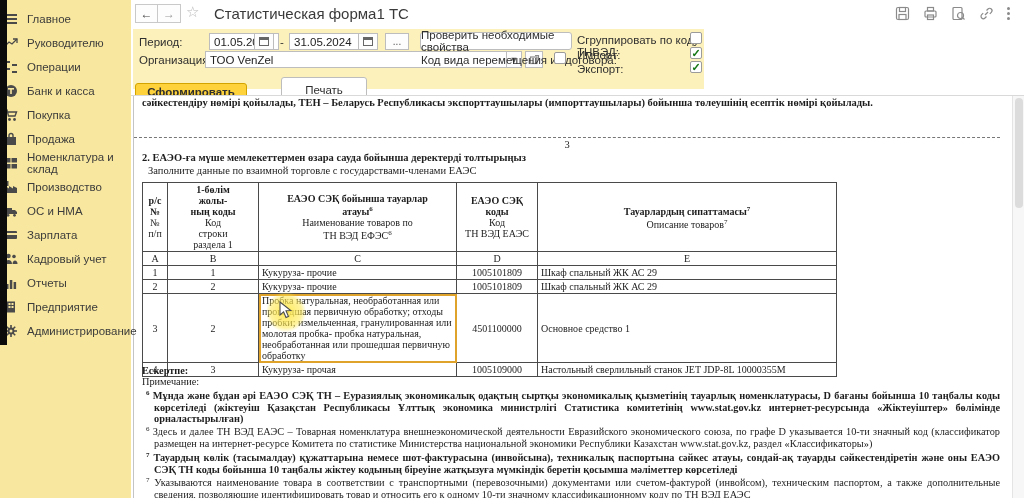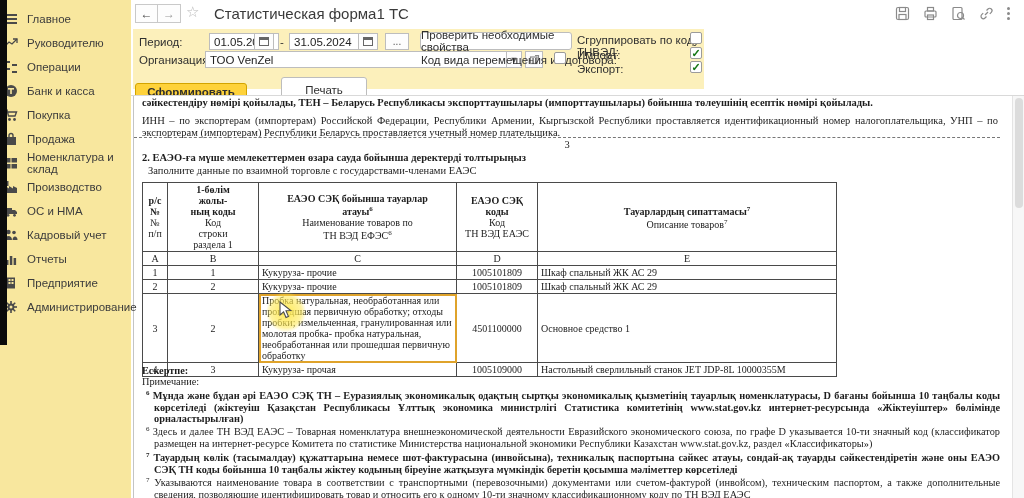--- a/index.html
+++ b/index.html
@@ -162,20 +162,27 @@
       <svg class="icf" width="14" height="14" viewBox="0 0 14 14">
           <rect x="1" y="4" width="7" height="6"></rect>
           <path d="M8 6h3l2 2v2H8z"></path>
           <circle cx="4" cy="11.3" r="1.4"></circle>
           <circle cx="10.5" cy="11.3" r="1.4"></circle>
         </svg>
       <span>ОС и НМА</span>
     </div>
     <div class="side-item">
       <svg class="icf" width="14" height="14" viewBox="0 0 14 14">
+          <rect x="1" y="3" width="12" height="8" rx="1"></rect>
+          <rect x="1" y="5" width="12" height="2" fill="#f8e79e"></rect>
+        </svg>
+      <span>Зарплата</span>
+    </div>
+    <div class="side-item">
+      <svg class="icf" width="14" height="14" viewBox="0 0 14 14">
           <circle cx="4.5" cy="4" r="2.2"></circle>
           <path d="M1 12c0-2.5 1.6-4 3.5-4S8 9.5 8 12z"></path>
           <circle cx="10" cy="4.5" r="1.8"></circle>
           <path d="M8.5 12c.2-2 1-3.4 2.5-3.4 1.4 0 2.5 1.4 2.5 3.4z"></path>
         </svg>
       <span>Кадровый учет</span>
     </div>
     <div class="side-item">
       <svg class="icf" width="14" height="14" viewBox="0 0 14 14">
           <rect x="2" y="8" width="2.5" height="5"></rect>
@@ -289,21 +296,20 @@
       <div class="chk" style="left:557px; top:32px;">✓</div>
     </div>
 
     <div class="white-btn gen-btn">Сформировать</div>
     <div class="white-btn print-btn">Печать</div>
 
     <div class="sep"></div>
 
     <div class="doc">
       <div class="intro intro-kz">сәйкестендіру нөмірі қойылады, ТЕН – Беларусь Республикасы экспорттаушылары (импорттаушылары) бойынша төлеушінің есептік нөмірі қойылады.</div>
-      <div class="intro" style="top:19px;">ИНН – по экспортерам (импортерам) Российской Федерации, Республики Армении, Кыргызской Республики проставляется идентификационный номер налогоплательщика, УНП – по экспортерам (импортерам) Республики Беларусь проставляется учетный номер плательщика.</div>
       <div class="dashline"></div>
       <div class="pagenum">3</div>
       <div class="sect-kz">2. ЕАЭО-ға мүше мемлекеттермен өзара сауда бойынша деректерді толтырыңыз</div>
       <div class="sect-ru">Заполните данные по взаимной торговле с государствами-членами ЕАЭС</div>
 
       <table class="rep">
         <colgroup>
             <col style="width:25px">
             <col style="width:91px">
             <col style="width:198px">

